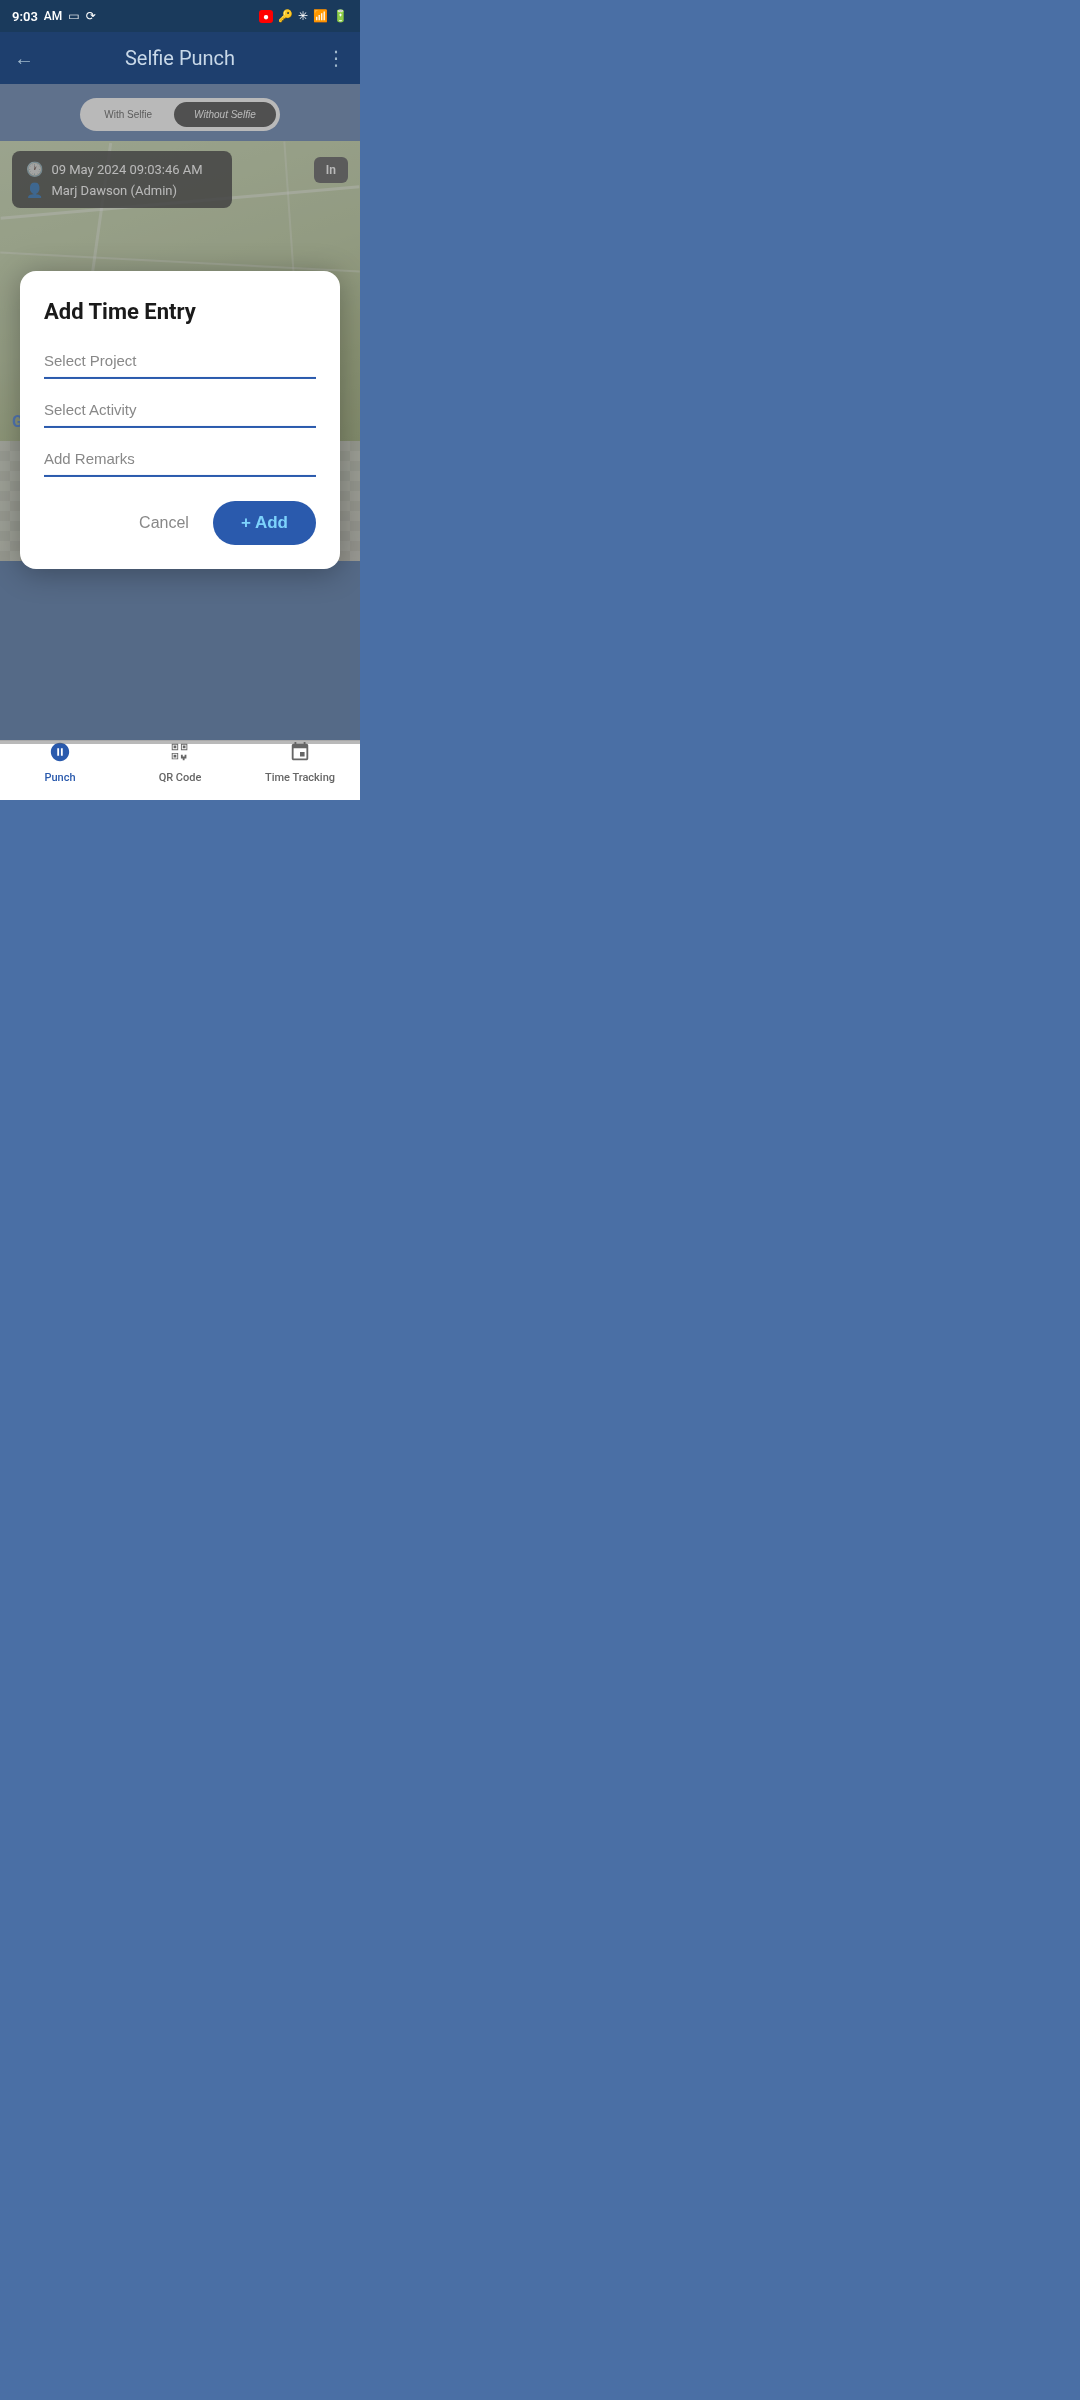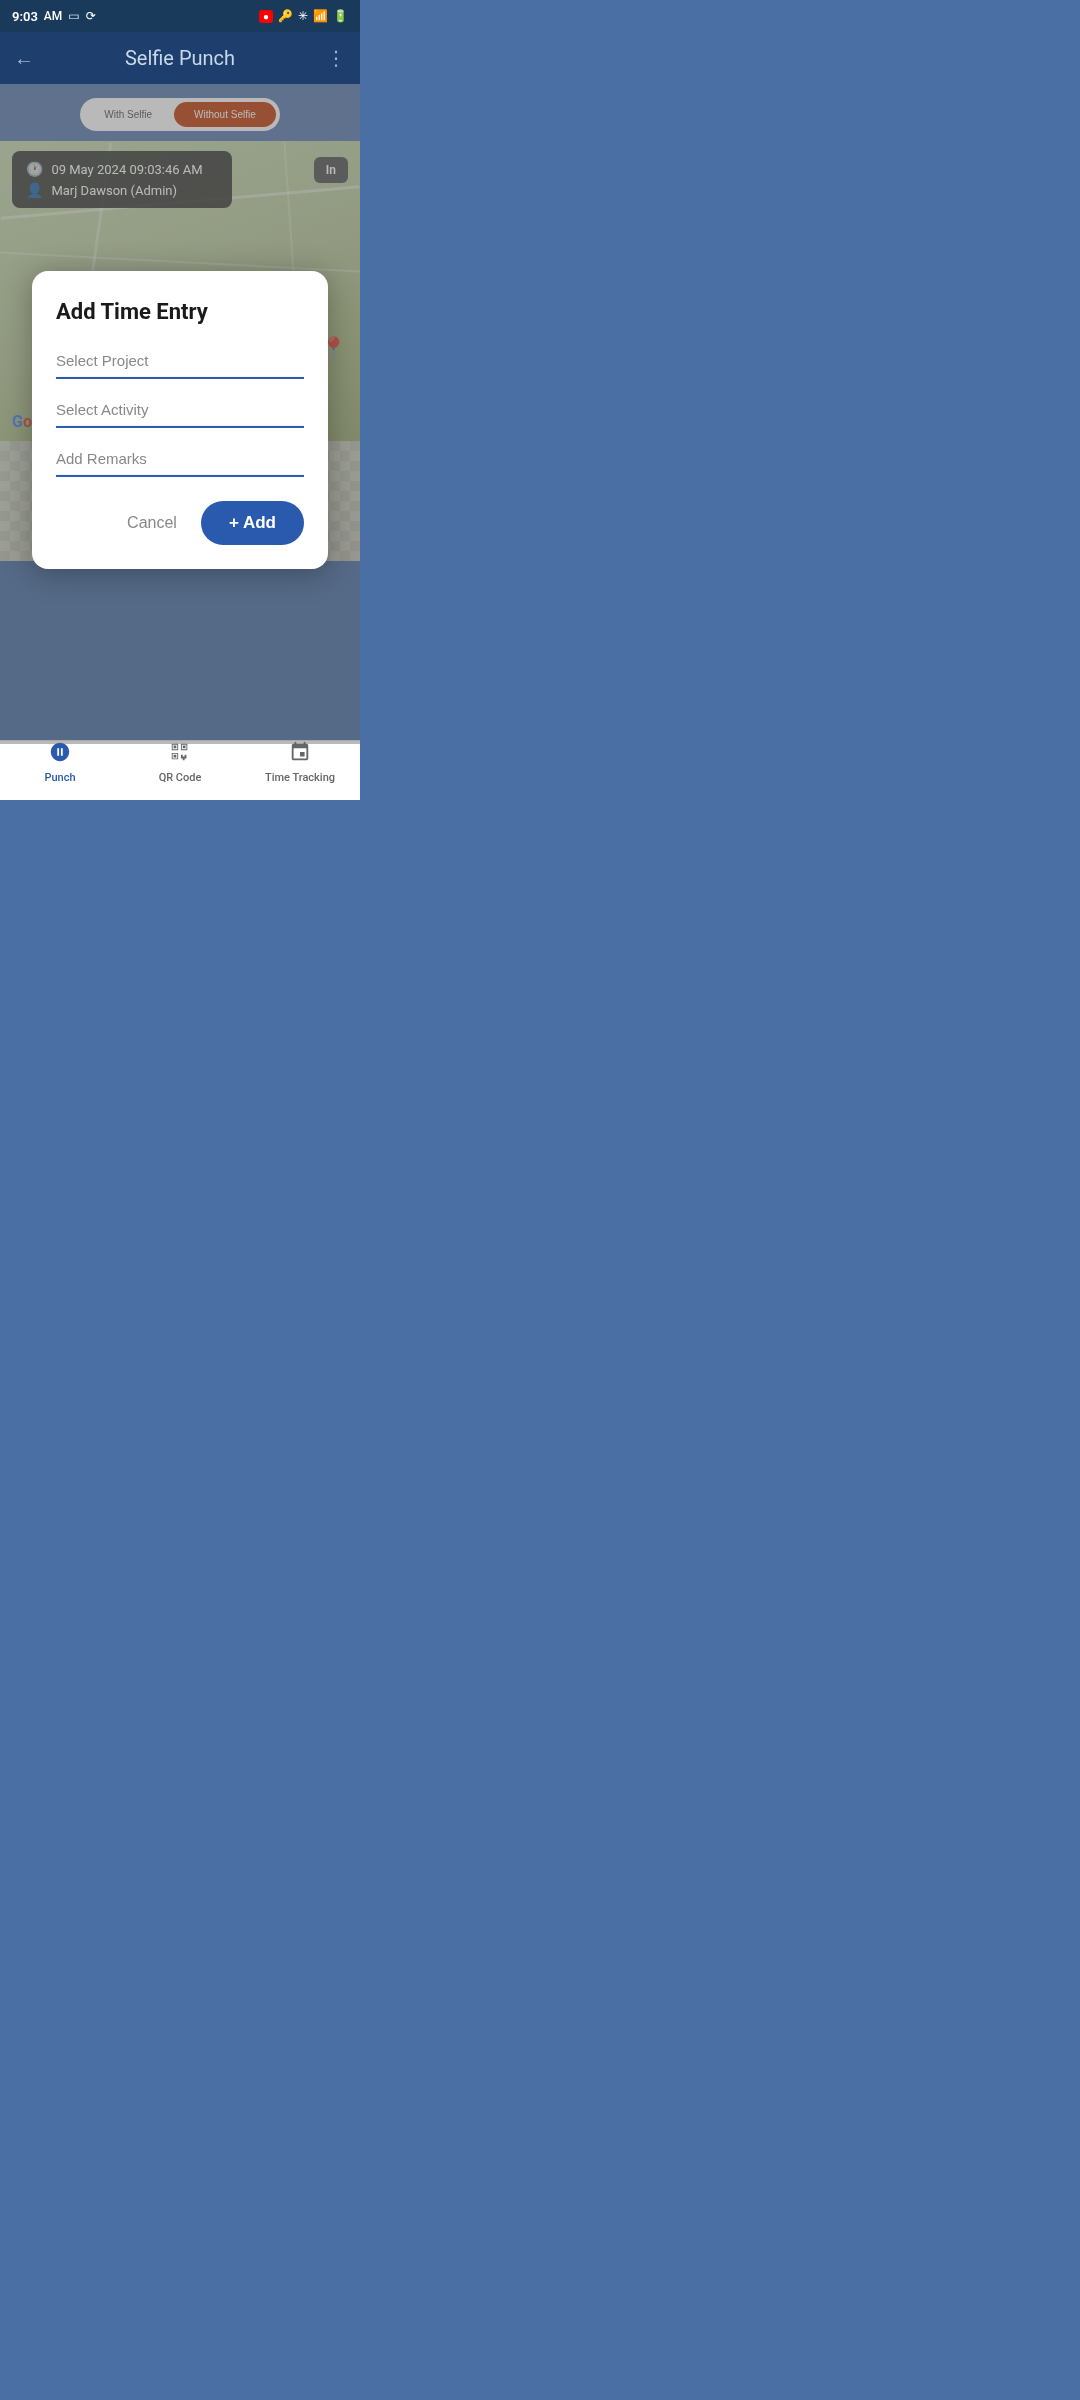--- a/index.html
+++ b/index.html
@@ -87,22 +87,23 @@
       font-size: 10px;
       font-weight: 500;
       border: none;
       cursor: pointer;
     }
     .toggle-btn.inactive {
       background: white;
       color: #555;
     }
     .toggle-btn.active {
-      background: #c2410c;
-      color: white;
+      background: #404040;
+      color: white;
+      font-style: italic;
     }
 
     
     .map-area {
       position: relative;
       height: 420px;
       background: #b8c8a0;
       overflow: hidden;
     }
 
@@ -223,21 +224,21 @@
 
     
     .modal {
       position: absolute;
       top: 50%;
       left: 50%;
       transform: translate(-50%, -48%);
       background: white;
       border-radius: 16px;
       padding: 28px 24px 24px;
-      width: 296px;
+      width: 320px;
       z-index: 20;
       box-shadow: 0 4px 30px rgba(0,0,0,0.3);
     }
     .modal-title {
       font-size: 22px;
       font-weight: 700;
       color: #1a1a1a;
       margin-bottom: 22px;
     }
     .form-field {
@@ -270,21 +271,21 @@
     .cancel-btn {
       background: none;
       border: none;
       color: #888;
       font-size: 16px;
       cursor: pointer;
       padding: 8px;
     }
     .add-btn {
       background: #2a5aad;
-      color: #ffffff;
+      color: #7dd3fc;
       border: none;
       border-radius: 24px;
       padding: 12px 28px;
       font-size: 17px;
       font-weight: 600;
       cursor: pointer;
       display: flex;
       align-items: center;
       gap: 6px;
     }

